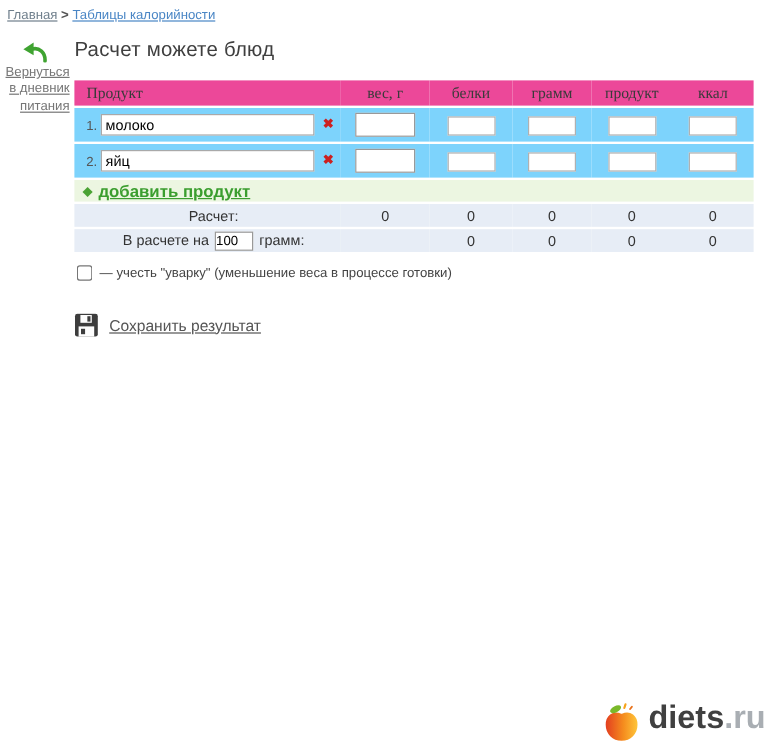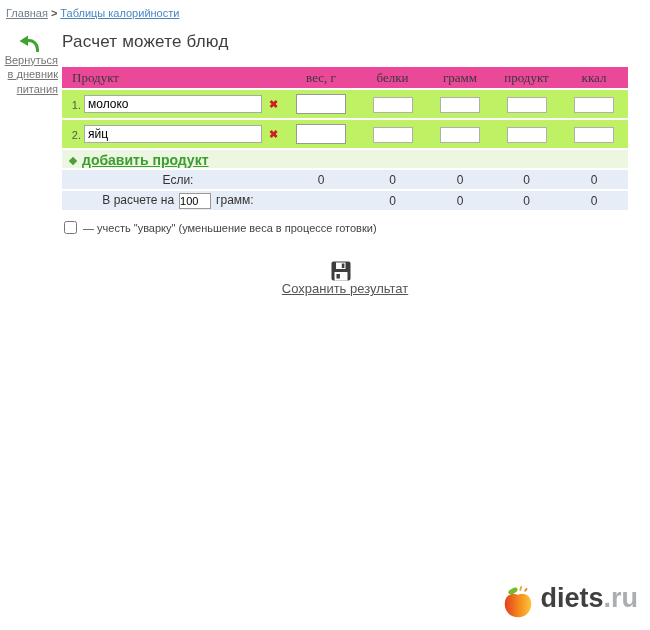--- a/index.html
+++ b/index.html
@@ -77,21 +77,21 @@
     font-family: "Liberation Serif", serif;
     font-size: 13px;
     color: #3a3a3a;
     height: 21px;
     text-align: center;
     vertical-align: middle;
   }
   tr.head-row td.h-product { text-align: left; padding-left: 10px; }
 
   tr.ing-row td {
-    background: #bef264;
+    background: #7dd3fc;
     height: 28px;
     vertical-align: middle;
     text-align: center;
   }
   td.cell-product { text-align: left; padding-left: 4px; white-space: nowrap; }
   .row-num { font-size: 11px; color: #555; margin-right: 3px; }
   input.product-input {
     width: 178px; height: 18px;
     border: 1px solid #a9a9a9;
     font-family: "Liberation Sans", sans-serif;
@@ -157,21 +157,21 @@
   .option-row {
     margin-top: 9px;
     display: flex; align-items: center;
     font-size: 11px; color: #444;
   }
   .option-row input[type=checkbox] {
     width: 13px; height: 13px; margin: 0 6px 0 2px; cursor: pointer;
   }
 
   
-  .save-row { margin-top: 27px; display: flex; align-items: center; flex-direction: column; }
+  .save-row { margin-top: 27px; display: flex; align-items: center; }
   .save-icon { margin-right: 9px; cursor: pointer; }
   .save-link {
     font-size: 13px; color: #555;
     text-decoration: underline; cursor: pointer;
   }
 
   
   .logo {
     position: absolute;
     right: 12px; bottom: 9px;
@@ -246,21 +246,21 @@
           <td><input class="nutrient-input" type="text" style=""></td>
         </tr>
 
         <tr class="add-row">
           <td colspan="6">
             <span class="add-diamond"></span><a class="add-link">добавить продукт</a>
           </td>
         </tr>
 
         <tr class="total-row">
-          <td class="cell-label">Если:</td>
+          <td class="cell-label">Расчет:</td>
           <td>0</td>
           <td>0</td>
           <td>0</td>
           <td>0</td>
           <td>0</td>
         </tr>
 
         <tr class="total-row">
           <td class="cell-label">
             <span>В расчете на</span><input class="per-input" type="text" value="100" style=""><span>грамм:</span>

